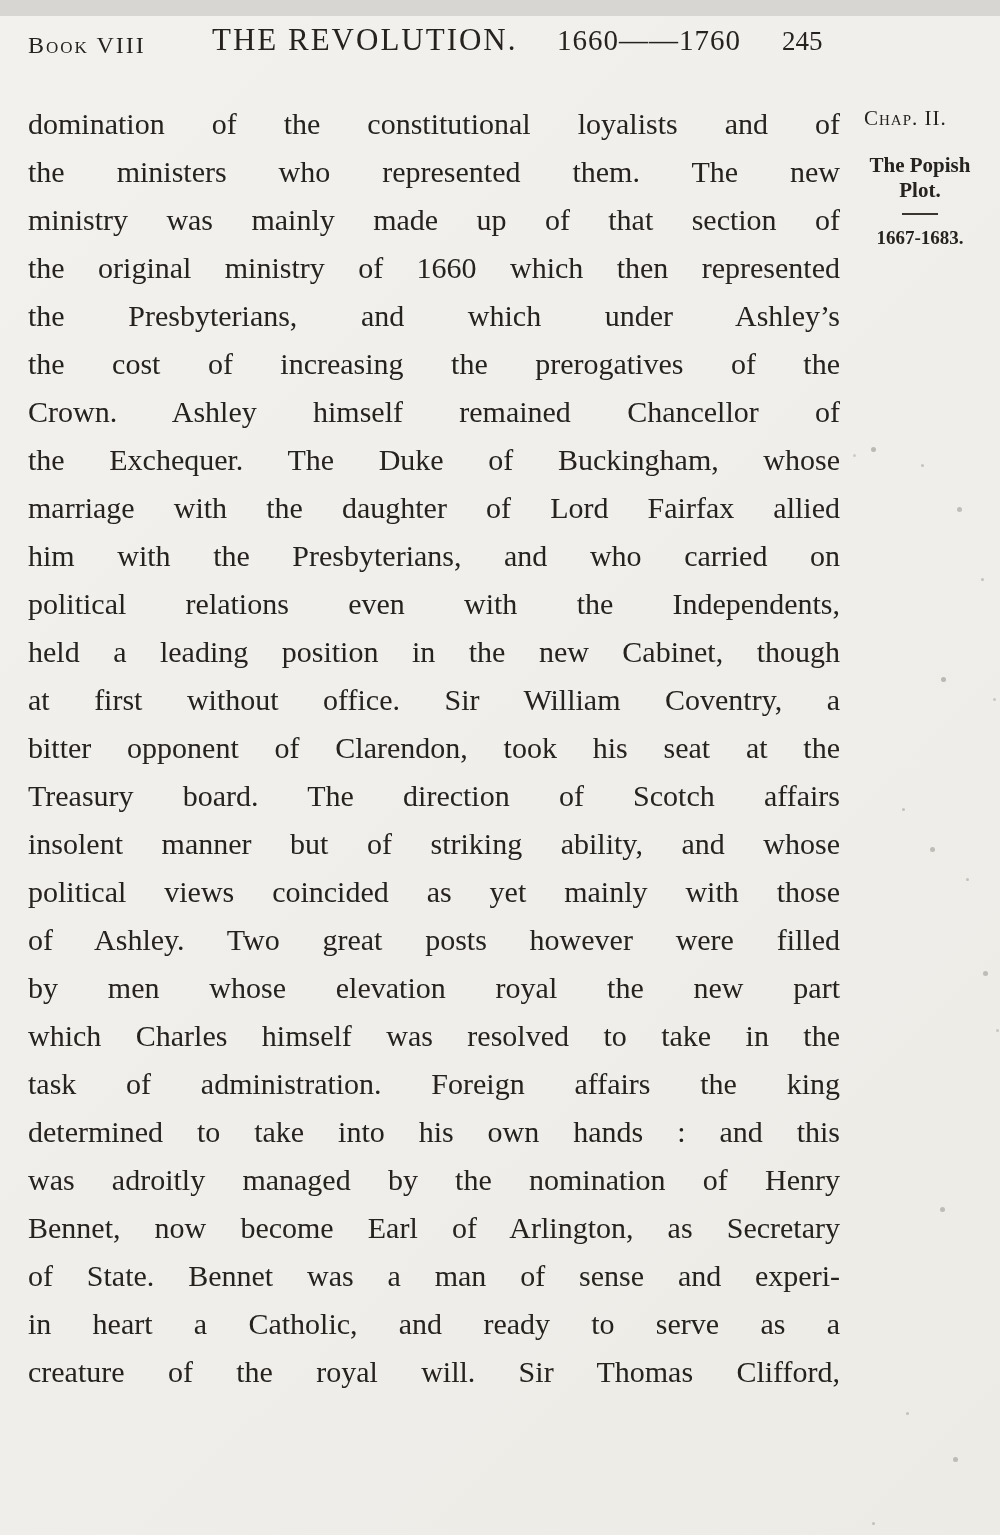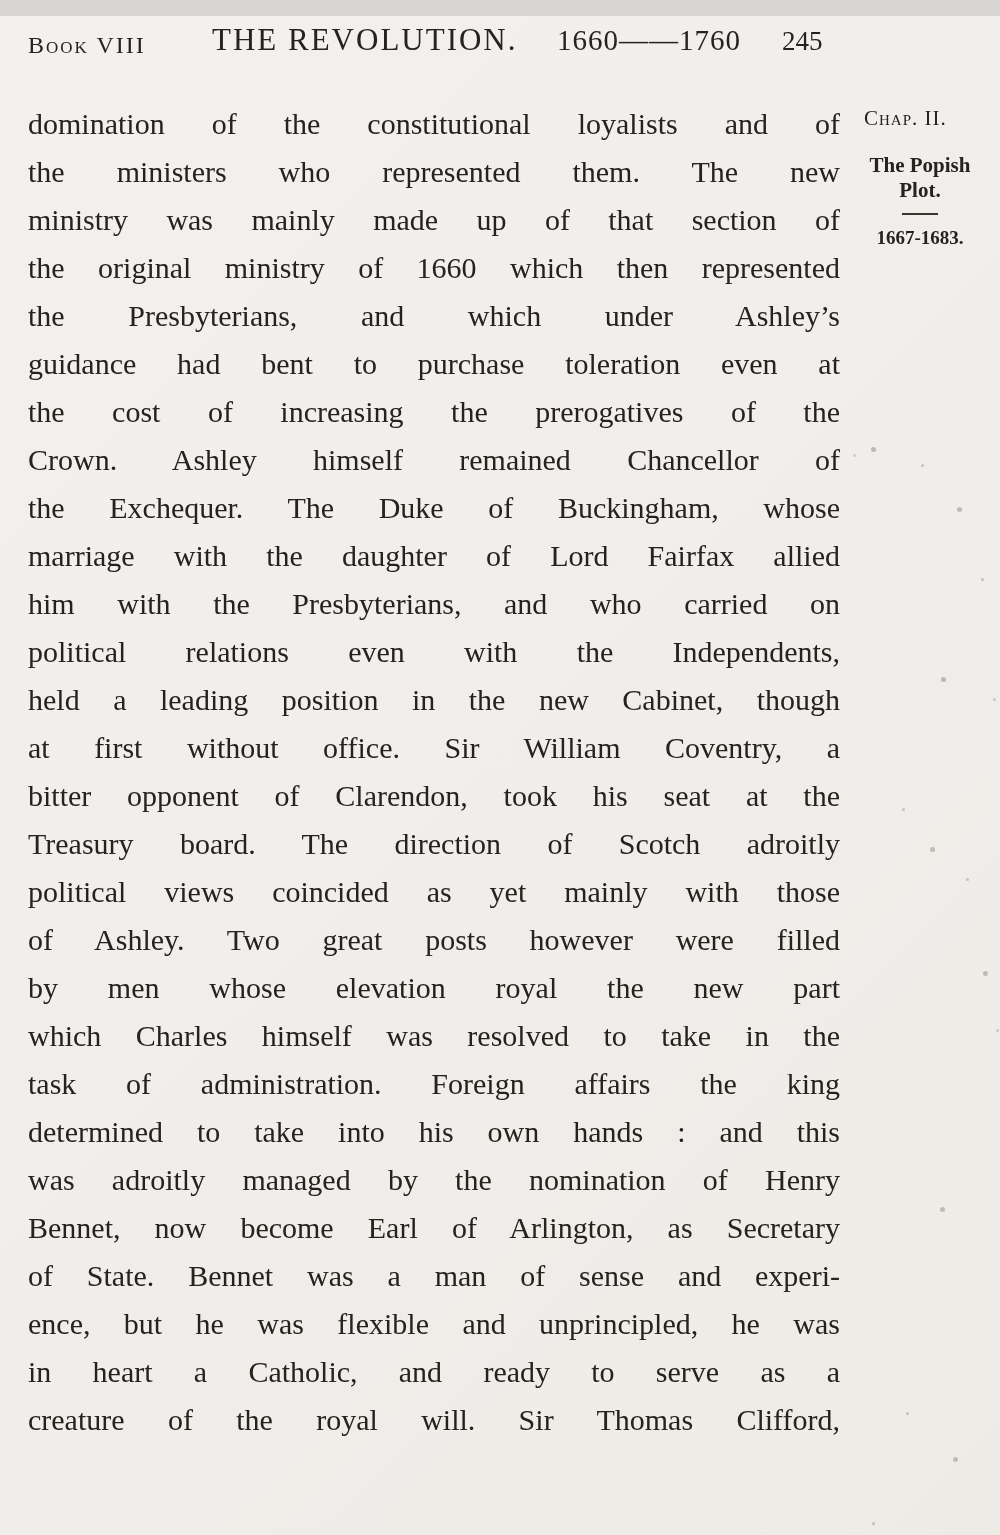--- a/index.html
+++ b/index.html
@@ -120,41 +120,40 @@
     <span class="hdr-dates">1660——1760</span>
     <span class="hdr-pagenum">245</span>
   </div>
 
   <div class="body-text">
       <div class="line">domination of the constitutional loyalists and of</div>
       <div class="line">the ministers who represented them.  The new</div>
       <div class="line">ministry was mainly made up of that section of</div>
       <div class="line">the original ministry of 1660 which then represented</div>
       <div class="line">the Presbyterians, and which under Ashley’s</div>
-      <div class="line">guidance had bent to purchase toleration even at</div>
       <div class="line">the cost of increasing the prerogatives of the</div>
       <div class="line">Crown.  Ashley himself remained Chancellor of</div>
       <div class="line">the Exchequer.  The Duke of Buckingham, whose</div>
       <div class="line">marriage with the daughter of Lord Fairfax allied</div>
       <div class="line">him with the Presbyterians, and who carried on</div>
       <div class="line">political relations even with the Independents,</div>
       <div class="line">held a leading position in the new Cabinet, though</div>
       <div class="line">at first without office.  Sir William Coventry, a</div>
       <div class="line">bitter opponent of Clarendon, took his seat at the</div>
-      <div class="line">Treasury board.  The direction of Scotch adroitly</div>
+      <div class="line">Treasury board.  The direction of Scotch affairs</div>
+      <div class="line">insolent manner but of striking ability, and whose</div>
       <div class="line">political views coincided as yet mainly with those</div>
       <div class="line">of Ashley.  Two great posts however were filled</div>
       <div class="line">by men whose elevation royal the new part</div>
       <div class="line">which Charles himself was resolved to take in the</div>
       <div class="line">task of administration.  Foreign affairs the king</div>
       <div class="line">determined to take into his own hands : and this</div>
       <div class="line">was adroitly managed by the nomination of Henry</div>
       <div class="line">Bennet, now become Earl of Arlington, as Secretary</div>
       <div class="line">of State.  Bennet was a man of sense and experi-</div>
-      <div class="line">ence, but he was flexible and unprincipled, he was</div>
       <div class="line">in heart a Catholic, and ready to serve as a</div>
       <div class="line">creature of the royal will.  Sir Thomas Clifford,</div>
     </div>
 
   <aside class="margin-notes">
     <div class="mn-chap">Chap. II.</div>
     <div class="mn-title">The Popish Plot.</div>
     <div class="mn-rule"></div>
     <div class="mn-dates">1667-1683.</div>
   </aside>

